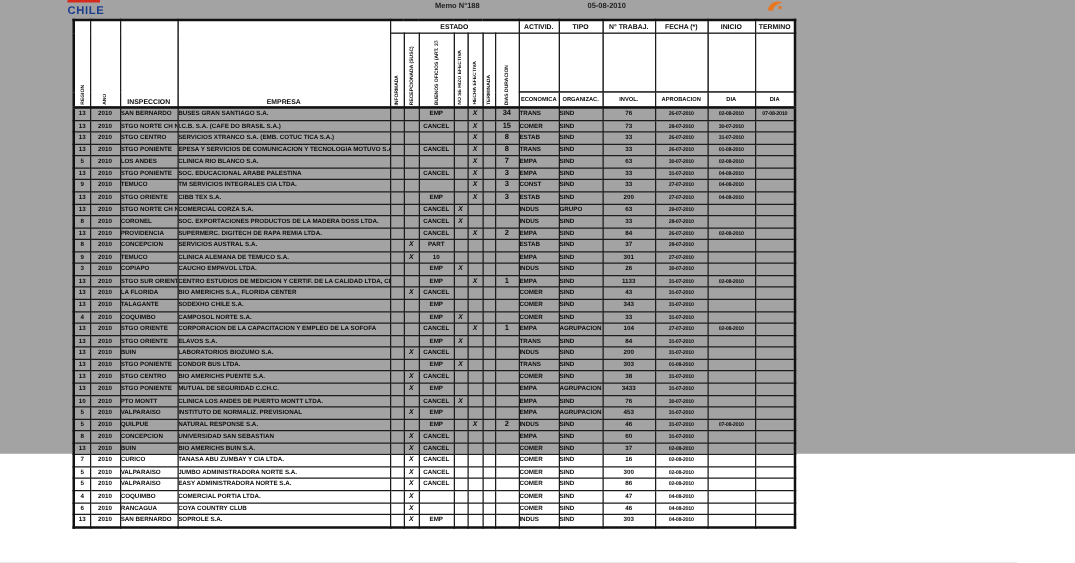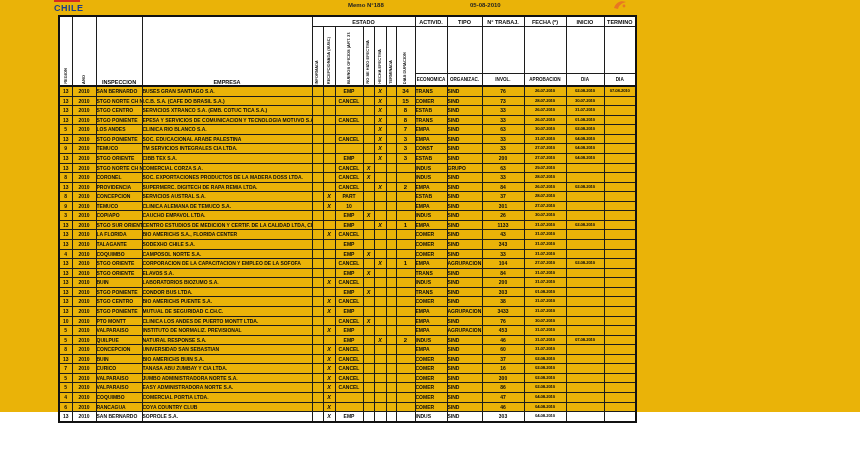--- a/index.html
+++ b/index.html
@@ -1,17 +1,17 @@
 <!DOCTYPE html>
 <html><head>
 <meta charset="utf-8">
 <style>
   html,body{margin:0;padding:0;background:#ffffff;width:860px;height:450px;overflow:hidden;
             font-family:"Liberation Sans",sans-serif;-webkit-font-smoothing:antialiased;}
-  #canvas{position:relative;width:860px;height:412px;background:#eab308;}
+  #canvas{position:relative;width:860px;height:363px;background:#a3a3a3;}
 
   
   #brand{position:absolute;left:54px;top:0px;color:#1a3f8f;font-weight:bold;font-size:9px;
          letter-spacing:.5px;line-height:10px;}
   #brand .redbar{display:block;width:26px;height:2px;background:#d52b1e;margin-bottom:1px;}
   #memo{position:absolute;left:348px;top:2px;font-size:6px;font-weight:bold;color:#222;}
   #topdate{position:absolute;left:470px;top:2px;font-size:6px;font-weight:bold;color:#222;}
   #orange-logo{position:absolute;left:612px;top:0px;width:16px;height:10px;}
 
   

